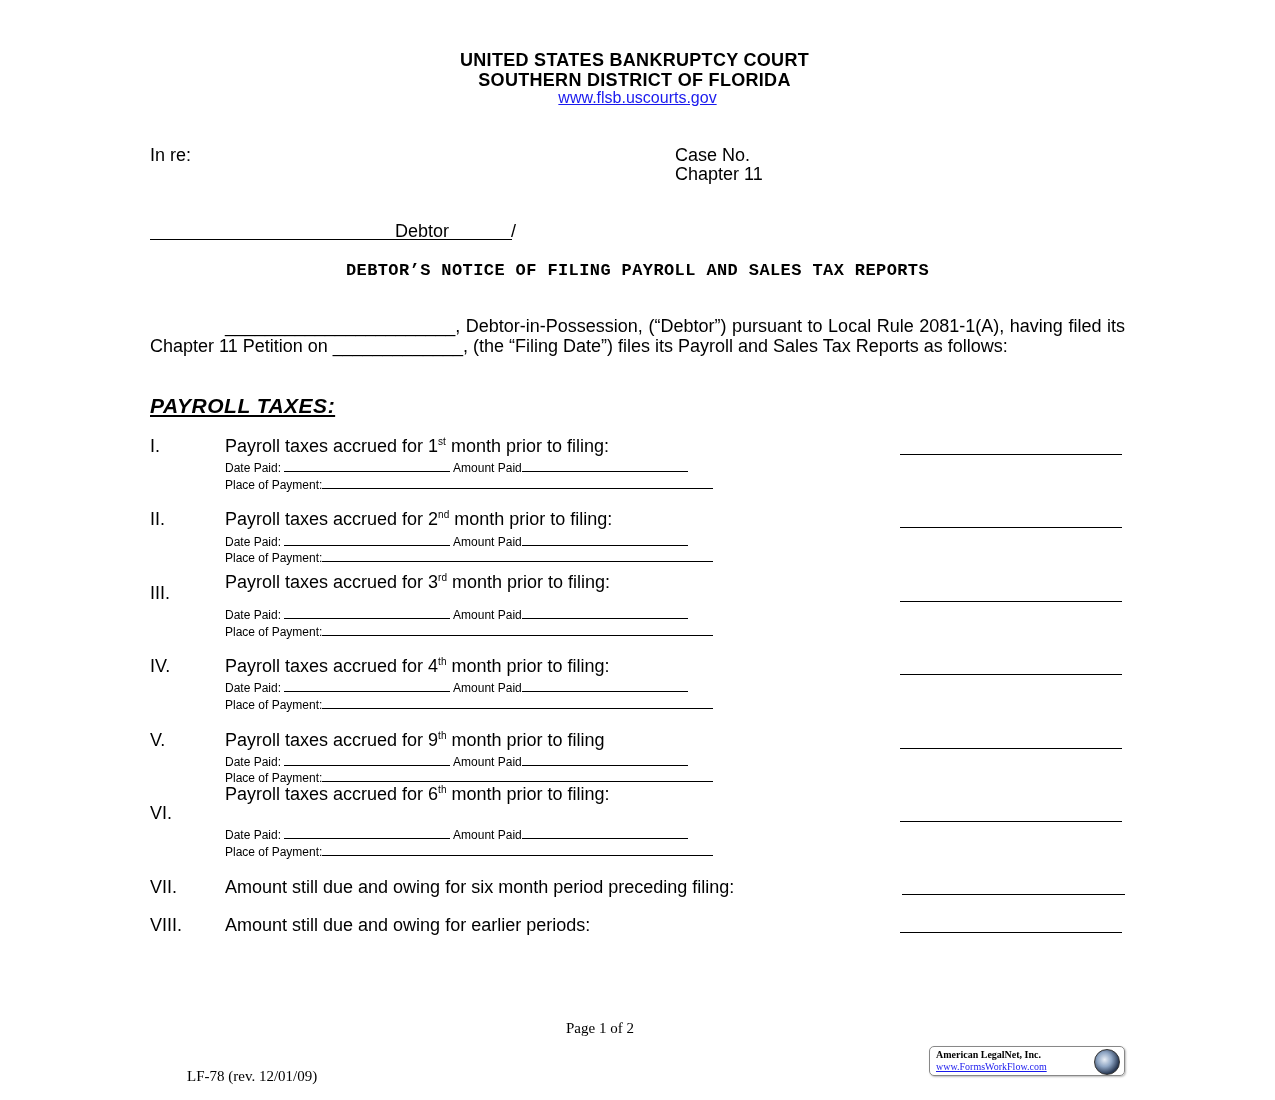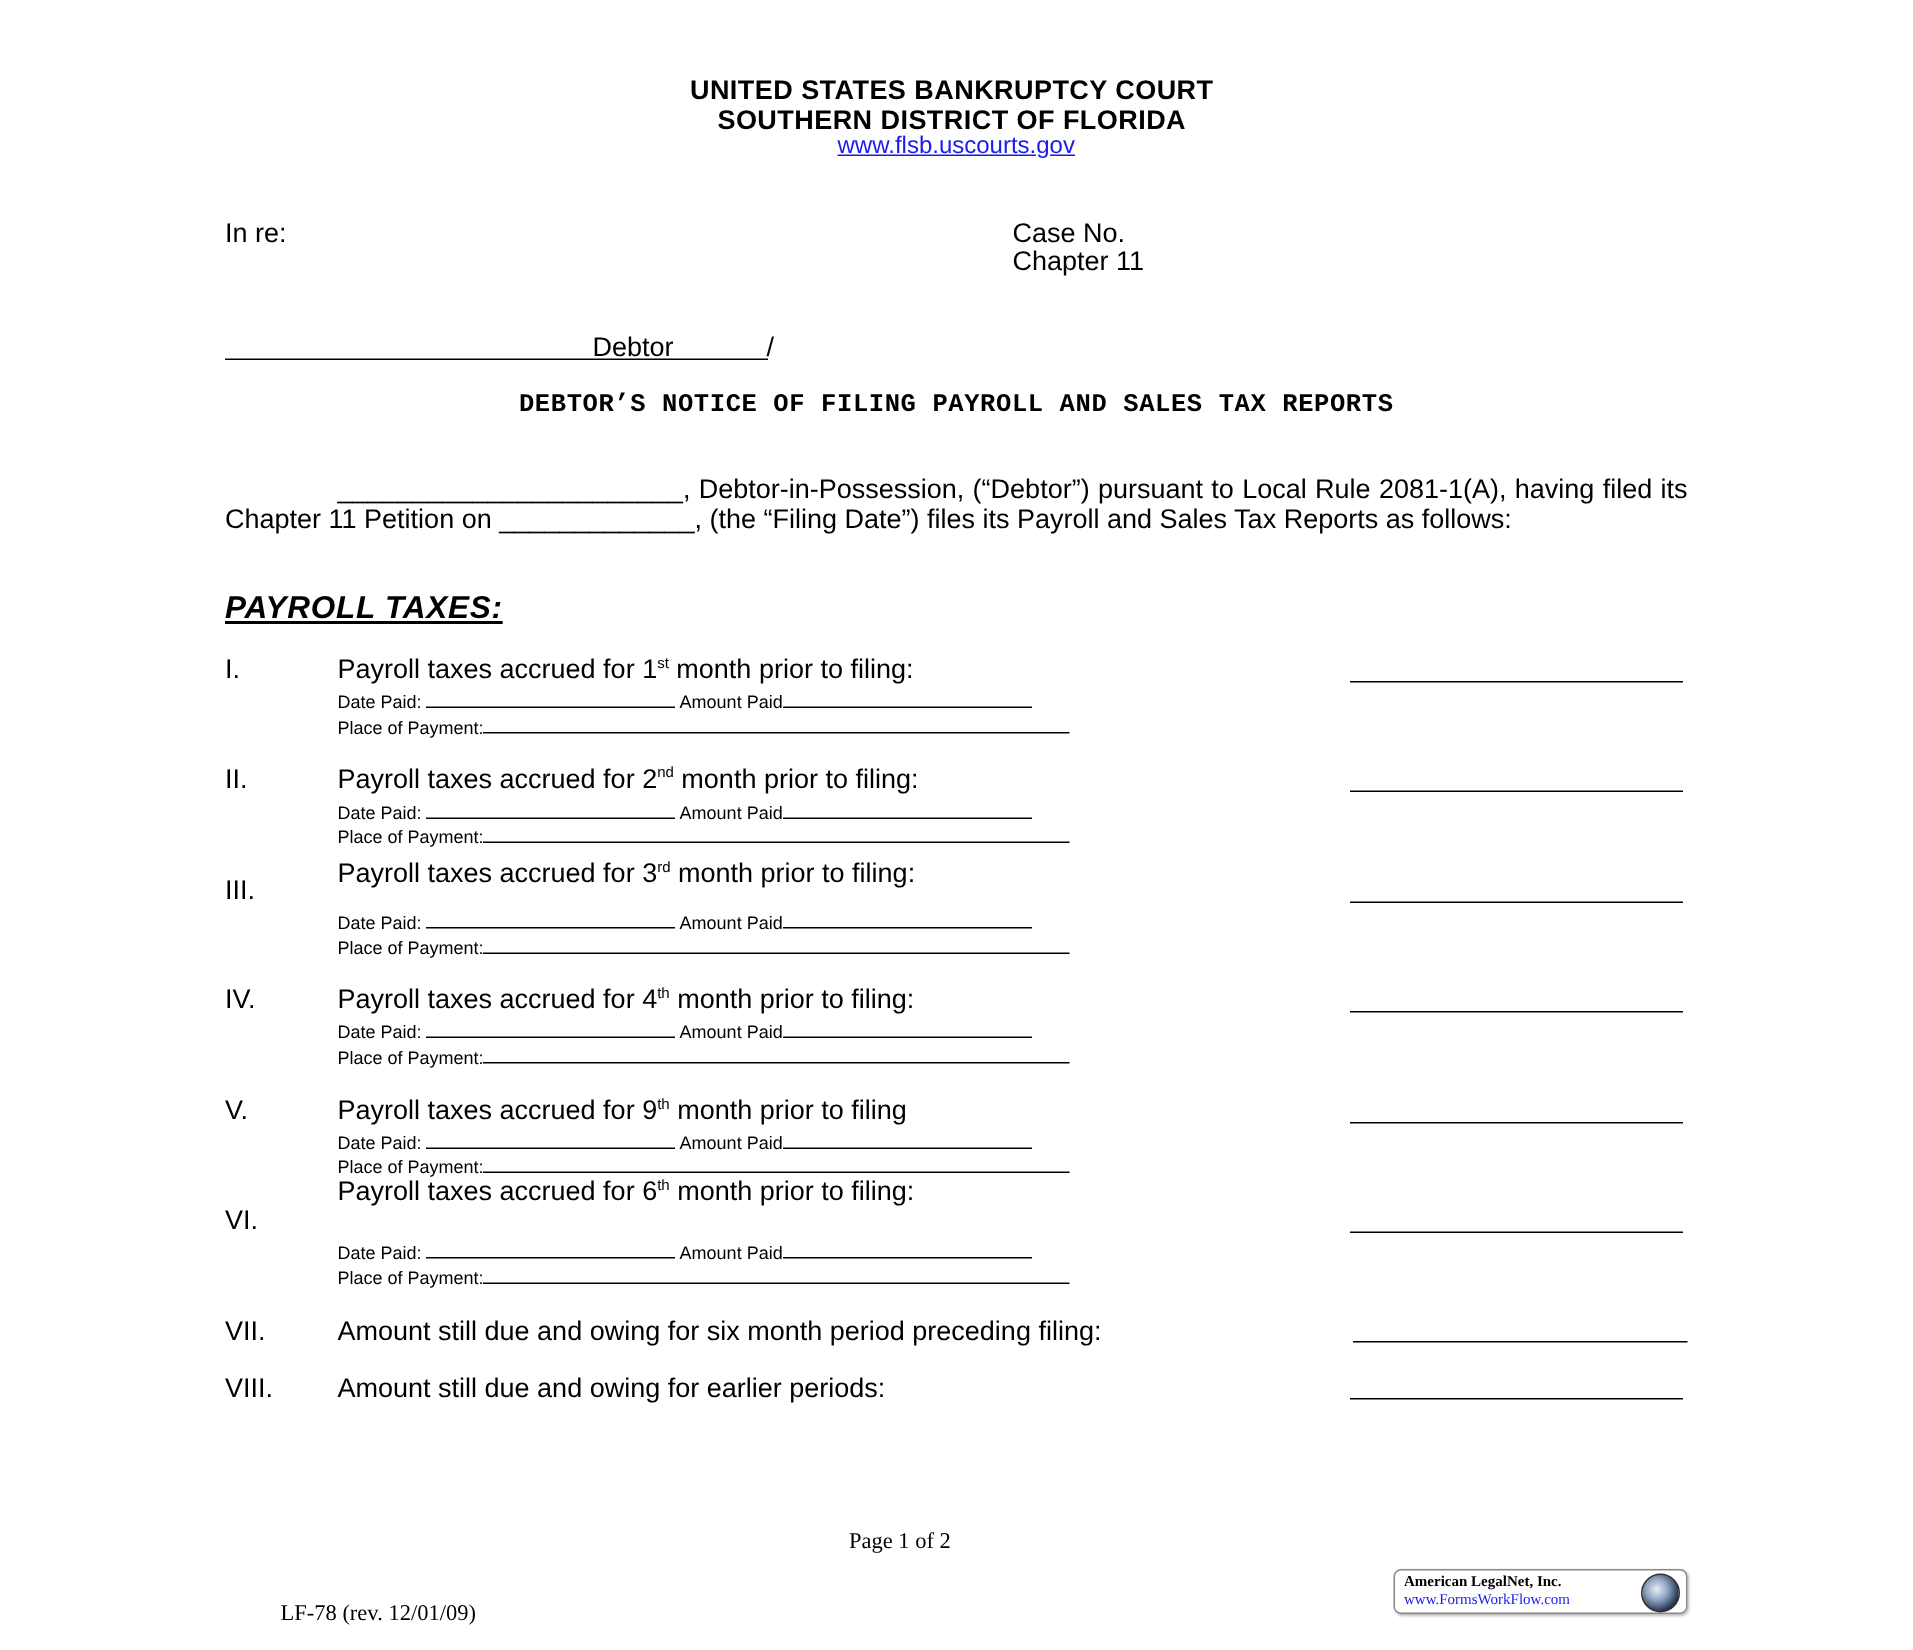--- a/index.html
+++ b/index.html
@@ -13,21 +13,21 @@
   .title { left:0; width:1275px; text-align:center; font-weight:bold; font-size:17px; letter-spacing:0.4px;font-family:Liberation Mono, monospace; }
   .para { left:150px; width:975px; font-size:18px; line-height:19.5px; white-space:normal; text-align:justify; }
   .section { font-size:21px; font-weight:bold; font-style:italic; text-decoration:underline; letter-spacing:0.5px; }
   .num { left:150px; font-size:18px; }
   .itemtxt { left:225px; font-size:18px; }
   .itemtxt sup { font-size:10px; vertical-align:super; line-height:0; }
   .rightblank { left:900px; width:222px; height:0; border-bottom:1px solid #000; }
   .footer { font-family:"Liberation Serif", serif; font-size:15px; }
   .logo { left:929px; top:1046px; width:194px; height:28px; border:1px solid #888; border-radius:5px; box-shadow:1px 1px 2px #bbb; }
   .logo .l1 { position:absolute; left:6px; top:2px; font-family:"Liberation Serif", serif; font-weight:bold; font-size:10px; }
-  .logo .l2 { position:absolute; left:6px; top:14px; font-family:"Liberation Serif", serif; font-size:10px; color:#1a1aee; }
+  .logo .l2 { position:absolute; left:6px; top:14px; font-family:"Liberation Serif", serif; font-size:10px; color:#1a1aee; text-decoration:underline; }
   .logo .globe { position:absolute; right:4px; top:2px; width:24px; height:24px; border-radius:50%;
      background:radial-gradient(circle at 40% 40%, #e8eef6 0%, #8fa6c4 35%, #2a3a55 70%, #111 100%); border:1px solid #333; }
 </style>
 </head>
 <body>
 
 <div class="abs hdr" style="top:50px;">UNITED STATES BANKRUPTCY COURT</div>
 <div class="abs hdr" style="top:70px;">SOUTHERN DISTRICT OF FLORIDA</div>
 <div class="abs link" style="top:89px;">www.flsb.uscourts.gov</div>
 

